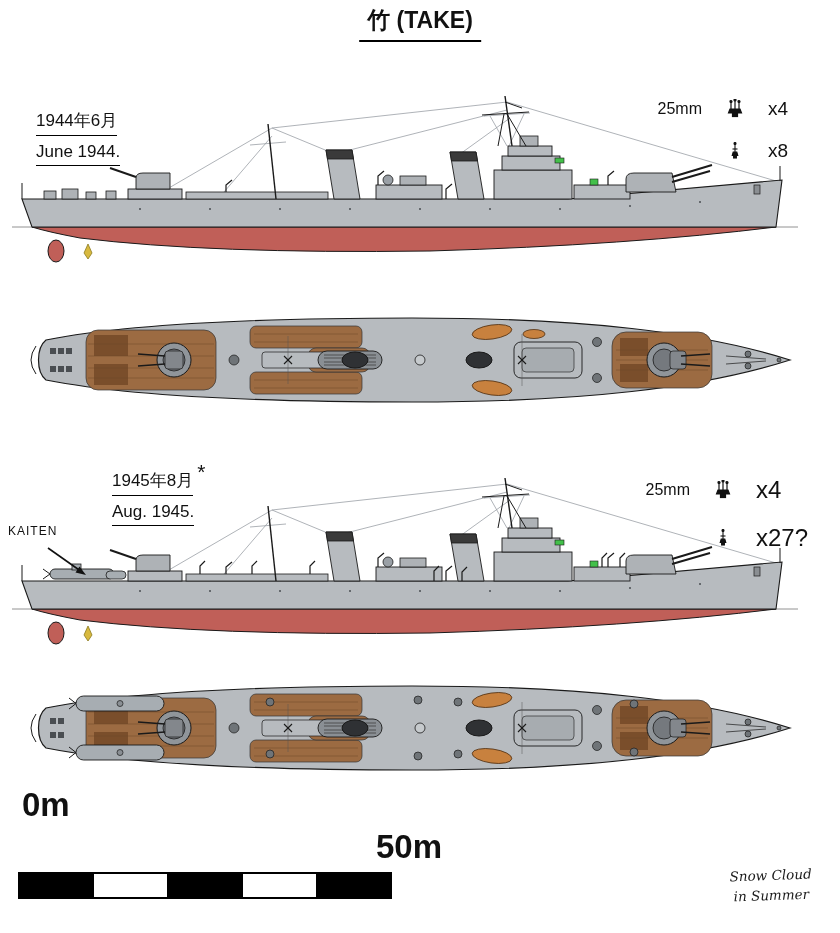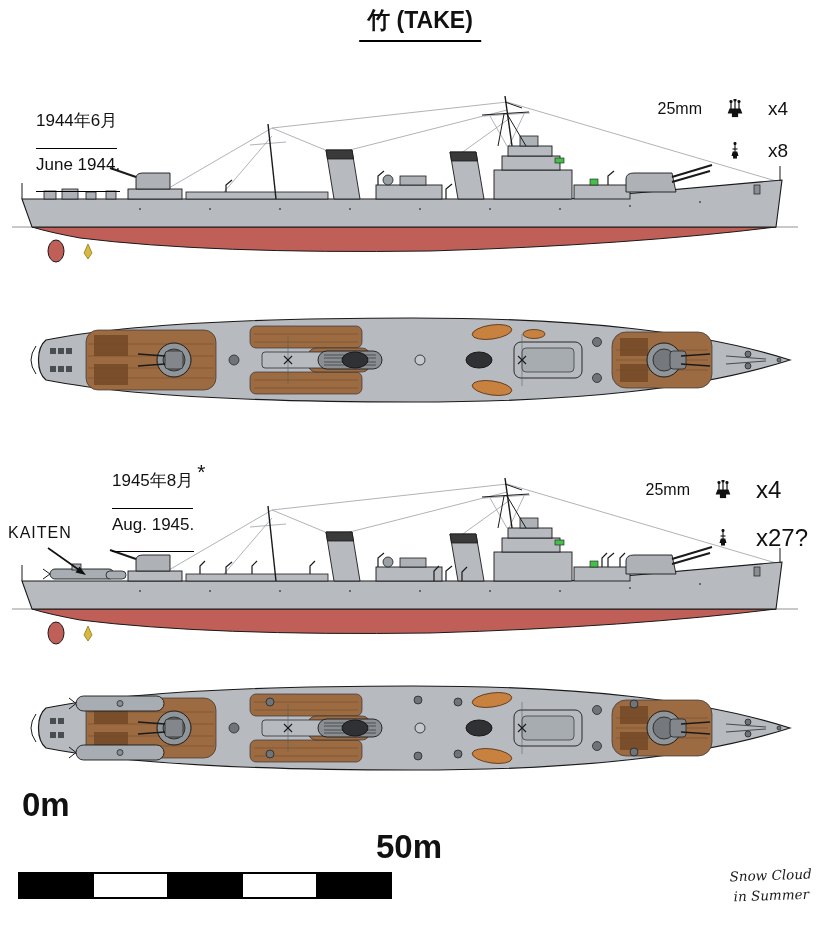--- a/index.html
+++ b/index.html
@@ -6,35 +6,35 @@
   html,body { background:#ffffff; }
   body { font-family:"Liberation Sans", sans-serif; color:#111; }
   .page { position:relative; width:840px; height:933px; background:#fff; overflow:hidden; }
   .abs { position:absolute; z-index:1; }
   .txt { position:absolute; z-index:3; }
 
   .title { font-size:23px; font-weight:600; left:50%; transform:translateX(-50%);
            top:5px; border-bottom:2.2px solid #000; padding:0 8px 4px; white-space:nowrap; }
 
   .date-label { line-height:1.1; }
-  .u { border-bottom:1.7px solid #000; padding-bottom:17px; display:inline-block; }
+  .u { border-bottom:1.7px solid #000; padding-bottom:4px; display:inline-block; }
   .date-label .jp { font-size:17px; margin-bottom:7px; }
   .date-label .en { font-size:17px; }
   .date-label .row { display:block; }
   .star { font-size:21px; vertical-align:7px; margin-left:4px; }
 
   .armament { position:absolute; z-index:3; display:grid;
               grid-template-columns:54px 26px auto; column-gap:9px; row-gap:9px;
               align-items:center;gap:20px; }
   .armament .cal { font-size:16px; justify-self:end; }
   .armament .icon { justify-self:center; line-height:0; }
   .armament .cnt { font-size:19px; }
   .armament.large .cnt { font-size:24px; }
 
-  .kaiten-label { font-size:16px; letter-spacing:1px; }
+  .kaiten-label { font-size:12px; letter-spacing:1px; }
 
   .scale-label { font-size:33px; font-weight:bold; line-height:1; }
   .scale-bar { position:absolute; z-index:3; left:18px; top:872px; width:374px; height:27px;
                border:2.5px solid #000; display:flex; }
   .scale-bar .seg { flex:1; }
   .seg.b { background:#000; }
   .seg.w { background:#fff; border-left:1.5px solid #000; border-right:1.5px solid #000; }
 
   .signature { font-family:"DejaVu Serif", serif; font-style:italic; font-size:13.5px;
                line-height:1.45; text-align:center; transform:rotate(-2deg); color:#1a1a1a; }

